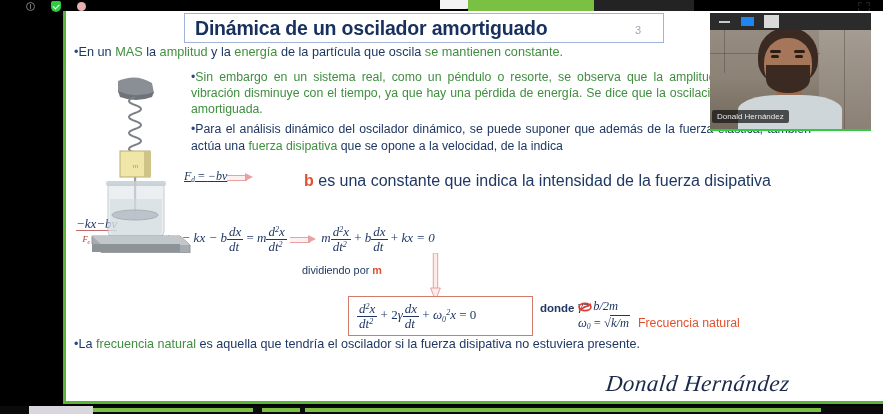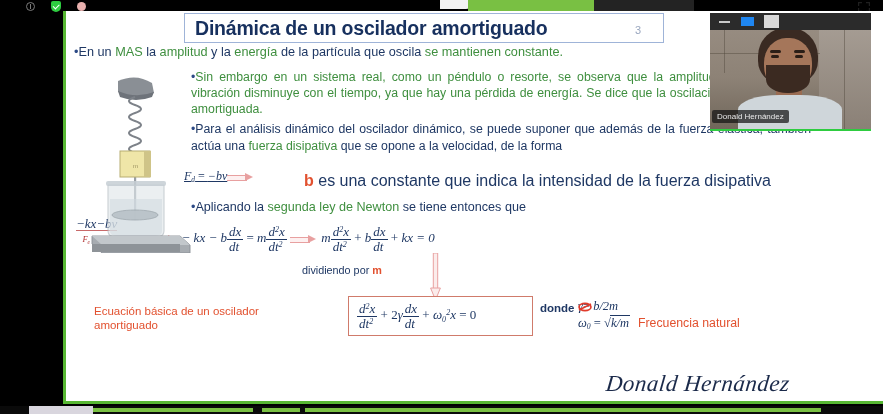--- a/index.html
+++ b/index.html
@@ -289,33 +289,30 @@
 
     <div class="bullet b1">
       <span class="b-dot">•</span><span>En un </span><span class="grn">MAS</span><span> la </span><span class="grn">amplitud</span><span> y la </span><span class="grn">energía</span><span> de la partícula que oscila </span><span class="grn">se mantienen constante.</span>
     </div>
 
     <div class="bullet b2 grn">
       <span class="b-dot">•</span><span>Sin embargo en un sistema real, como un péndulo o resorte, se observa que la amplitud de la vibración disminuye con el tiempo, ya que hay una pérdida de energía. Se dice que la oscilación está amortiguada.</span>
     </div>
 
     <div class="bullet b3">
-      <span class="b-dot">•</span><span>Para el análisis dinámico del oscilador dinámico, se puede suponer que además de la fuerza elástica, también actúa una </span><span class="grn">fuerza disipativa</span><span> que se opone a la velocidad, de la forma</span>
+      <span class="b-dot">•</span><span>Para el análisis dinámico del oscilador dinámico, se puede suponer que además de la fuerza elástica, también actúa una </span><span class="grn">fuerza disipativa</span><span> que se opone a la velocidad, de la indica</span>
     </div>
 
     <div class="eq-fd math">
       <span>F</span><span class="sub">d</span><span style="font-style:normal"> = </span><span>−bv</span><span class="arrow-s"></span>
     </div>
     <div class="eq-fd-note">
       <span class="org" style="font-weight:bold">b</span><span> es una constante que indica la intensidad de la fuerza disipativa</span>
     </div>
 
-    <div class="bullet b4">
-      <span class="b-dot">•</span><span>Aplicando la </span><span class="grn">segunda ley de Newton</span><span> se tiene entonces que</span>
-    </div>
 
     <div class="eq-newton math">
       <span class="underbrace">
         <span class="top">−kx</span><span class="under-lbl">F<span class="sub">e</span></span>
       </span><span class="underbrace">
         <span class="top">−bv</span><span class="under-lbl">F<span class="sub">d</span></span>
       </span><span style="font-style:normal"> = </span><span>ma</span>
       <span class="arrow-s"></span>
       <span>− kx − b</span><span class="frac"><span class="num">dx</span><span class="den">dt</span></span><span style="font-style:normal"> = </span><span>m</span><span class="frac"><span class="num">d<span class="sup">2</span>x</span><span class="den">dt<span class="sup">2</span></span></span>
       <span class="arrow-s"></span>
@@ -323,21 +320,20 @@
     </div>
 
     <div class="div-por">
       <span>dividiendo por </span><span class="org" style="font-weight:bold">m</span>
     </div>
     <svg class="arrow-down" viewBox="0 0 11 48">
       <path d="M3.3 0h4.4v36h-4.4z" fill="#fbeceb" stroke="#e8a0a0" stroke-width="1"></path>
       <path d="M0.6 35h9.8L5.5 47z" fill="#fbeceb" stroke="#e8a0a0" stroke-width="1"></path>
     </svg>
 
-    <div class="eq-label">Ecuación básica de un oscilador amortiguado</div>
 
     <div class="eqbox">
       <div class="inner math">
         <span class="frac"><span class="num">d<span class="sup">2</span>x</span><span class="den">dt<span class="sup">2</span></span></span><span style="font-style:normal"> + 2</span><span>γ</span><span class="frac"><span class="num">dx</span><span class="den">dt</span></span><span style="font-style:normal"> + </span><span>ω<span class="sub">0</span><span class="sup">2</span>x</span><span style="font-style:normal"> = 0</span>
       </div>
     </div>
 
     <div class="donde">donde</div>
 
     <div class="gdef math">
@@ -346,20 +342,23 @@
     <svg class="scribble" viewBox="0 0 16 12">
       <ellipse cx="7" cy="6" rx="6" ry="3.6" fill="none" stroke="#e03a2a" stroke-width="1.6"></ellipse>
       <path d="M1 9 L13 3" stroke="#e03a2a" stroke-width="1.6"></path>
     </svg>
 
     <div class="w0def math">
       <span>ω<span class="sub">0</span></span><span style="font-style:normal"> = </span><span>√</span><span class="sqrt">k/m</span>
     </div>
     <div class="frec-nat">Frecuencia natural</div>
 
+    <div class="bullet b5">
+      <span class="b-dot">•</span><span>La </span><span class="grn">frecuencia natural</span><span> es aquella que tendría el oscilador si la fuerza disipativa no estuviera presente.</span>
+    </div>
 
     <svg class="apparatus" viewBox="0 0 116 180">
 
       <path d="M40 8 q18 -8 34 2 l2 10 q-18 7 -36 -1 z" fill="#8a8f95"></path>
       <path d="M40 18 q18 8 36 1 l-2 5 q-16 6 -32 0 z" fill="#6e737a"></path>
 
       <path d="M57 24 q-12 4 0 8 q12 4 0 8 q-12 4 0 8 q12 4 0 8 q-12 4 0 8 q12 4 0 8 q-12 4 0 8 q12 4 0 8 q-12 4 0 8" fill="none" stroke="#7d8289" stroke-width="2.1"></path>
 
       <rect x="56" y="86" width="2.2" height="60" fill="#9aa0a6"></rect>
 

